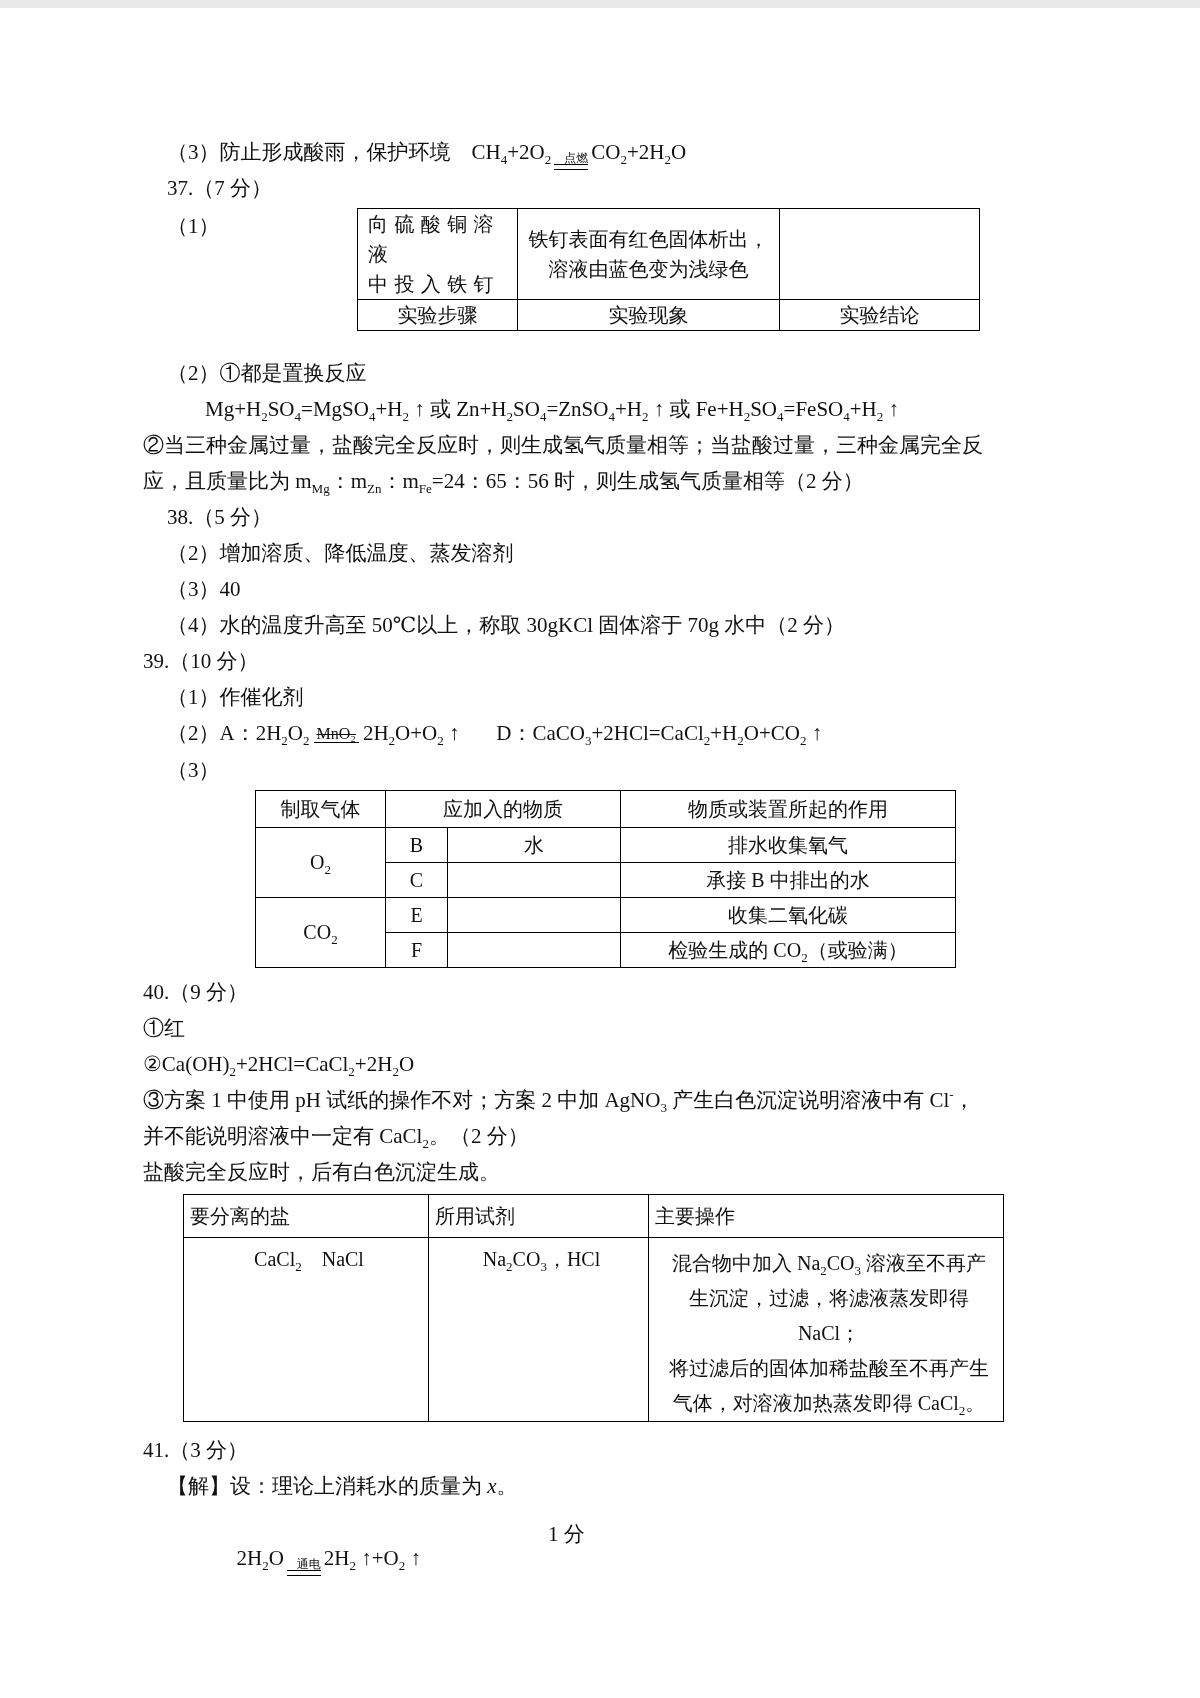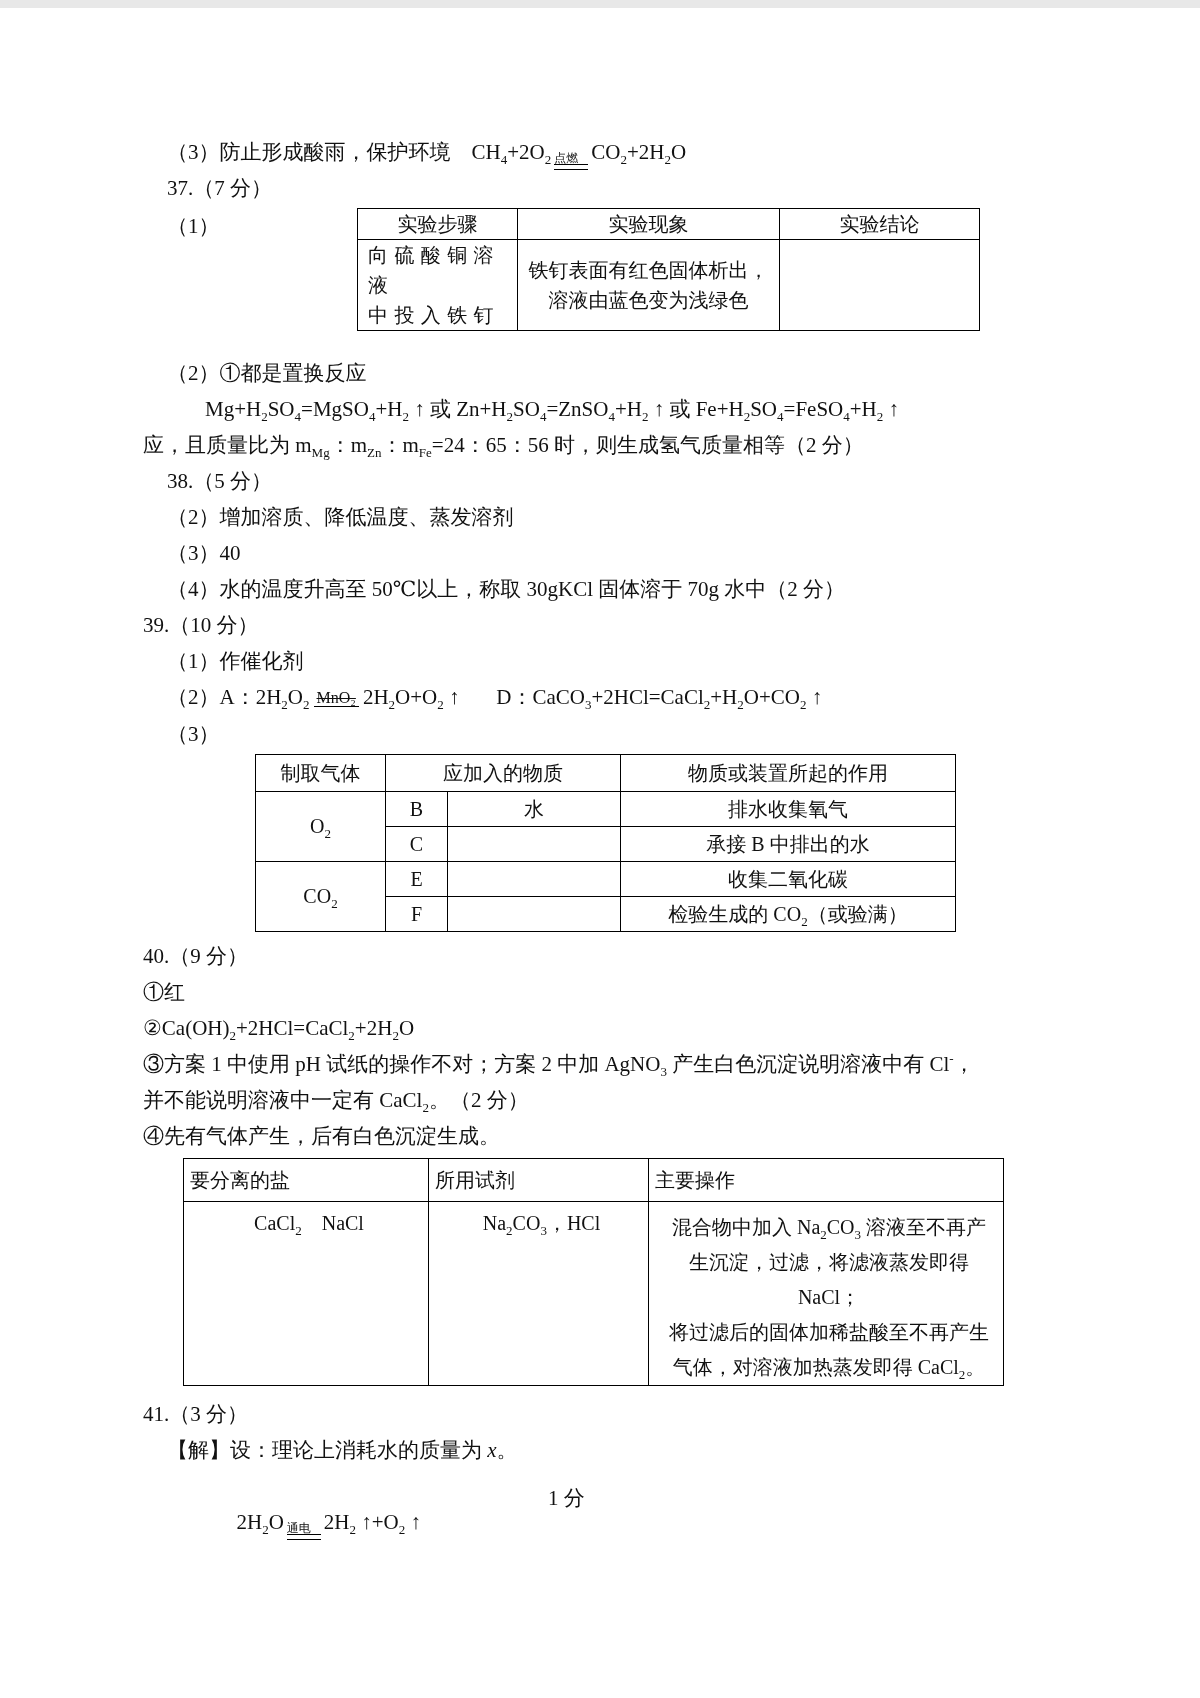--- a/index.html
+++ b/index.html
@@ -9,21 +9,21 @@
     color:#111;font-size:21px;margin:8px auto;overflow:hidden;
   }
   .content{position:absolute;top:126px;left:143px;width:935px;}
   .line{line-height:36px;white-space:pre-wrap;position:relative;min-height:36px;}
   .in1{padding-left:24px;}
   .in2{padding-left:62px;}
   sub{font-size:13px;line-height:0;}
   sup{font-size:13px;line-height:0;}
   i{font-style:italic;font-family:"Liberation Serif","DejaVu Serif",serif;}
   
-  .cond{display:inline-flex;flex-direction:column;align-items:flex-start;
+  .cond{display:inline-flex;flex-direction:column;align-items:flex-end;
         vertical-align:-3px;margin:0 3px;}
   .cond-t{font-size:12px;line-height:11px;}
   .cond-l{width:100%;min-width:34px;height:4px;
           border-top:1.5px solid #000;border-bottom:1.5px solid #000;}
   
   .condx{font-size:16px;text-decoration:line-through;border-bottom:1.5px solid #000;
          padding:0 3px;margin:0 4px;vertical-align:1px;}
   .score{position:absolute;left:405px;top:12px;}
   table{border-collapse:collapse;table-layout:fixed;}
   td,th{border:1.5px solid #000;font-weight:normal;font-size:20px;padding:0 6px;
@@ -59,35 +59,36 @@
     <div class="block37">
       <div class="lbl37">（1）</div>
       <table class="t37">
         <colgroup>
             <col style="width:160px">
             <col style="width:262px">
             <col style="width:200px">
           </colgroup>
         <tbody>
             <tr>
+          <td class="steps">向硫酸铜溶液<br>中投入铁钉</td>
+          <td>铁钉表面有红色固体析出，<br>溶液由蓝色变为浅绿色</td>
+          <td></td>
+        </tr>
+        <tr>
           <th>实验步骤</th>
           <th>实验现象</th>
           <th>实验结论</th>
-        </tr>
-        <tr>
-          <td class="steps">向硫酸铜溶液<br>中投入铁钉</td>
-          <td>铁钉表面有红色固体析出，<br>溶液由蓝色变为浅绿色</td>
-          <td></td>
         </tr>
       </tbody>
         </table>
     </div>
 
     <div class="line in1">（2）①都是置换反应</div>
     <div class="line in2">Mg+H<sub>2</sub>SO<sub>4</sub>=MgSO<sub>4</sub>+H<sub>2</sub> ↑ 或 Zn+H<sub>2</sub>SO<sub>4</sub>=ZnSO<sub>4</sub>+H<sub>2</sub> ↑ 或 Fe+H<sub>2</sub>SO<sub>4</sub>=FeSO<sub>4</sub>+H<sub>2</sub> ↑</div>
+    <div class="line">②当三种金属过量，盐酸完全反应时，则生成氢气质量相等；当盐酸过量，三种金属完全反</div>
     <div class="line">应，且质量比为 m<sub>Mg</sub>：m<sub>Zn</sub>：m<sub>Fe</sub>=24：65：56 时，则生成氢气质量相等（2 分）</div>
 
     <div class="line in1">38.（5 分）</div>
     <div class="line in1">（2）增加溶质、降低温度、蒸发溶剂</div>
     <div class="line in1">（3）40</div>
     <div class="line in1">（4）水的温度升高至 50℃以上，称取 30gKCl 固体溶于 70g 水中（2 分）</div>
 
     <div class="line">39.（10 分）</div>
     <div class="line in1">（1）作催化剂</div>
     <div class="line in1">（2）A：2H<sub>2</sub>O<sub>2</sub><span class="condx">MnO₂</span>2H<sub>2</sub>O+O<sub>2</sub> ↑　   D：CaCO<sub>3</sub>+2HCl=CaCl<sub>2</sub>+H<sub>2</sub>O+CO<sub>2</sub> ↑</div>
@@ -129,21 +130,21 @@
         <td>检验生成的 CO<sub>2</sub>（或验满）</td>
       </tr>
     </tbody>
       </table>
 
     <div class="line">40.（9 分）</div>
     <div class="line">①红</div>
     <div class="line">②Ca(OH)<sub>2</sub>+2HCl=CaCl<sub>2</sub>+2H<sub>2</sub>O</div>
     <div class="line">③方案 1 中使用 pH 试纸的操作不对；方案 2 中加 AgNO<sub>3</sub> 产生白色沉淀说明溶液中有 Cl<sup>-</sup>，</div>
     <div class="line">并不能说明溶液中一定有 CaCl<sub>2</sub>。（2 分）</div>
-    <div class="line">④先有气体产生，后有白色沉淀生成。</div>
+    <div class="line">盐酸完全反应时，后有白色沉淀生成。</div>
 
     <table class="t40">
       <colgroup>
           <col style="width:245px">
           <col style="width:220px">
           <col style="width:355px">
         </colgroup>
       <tbody>
           <tr>
         <th>要分离的盐</th>

